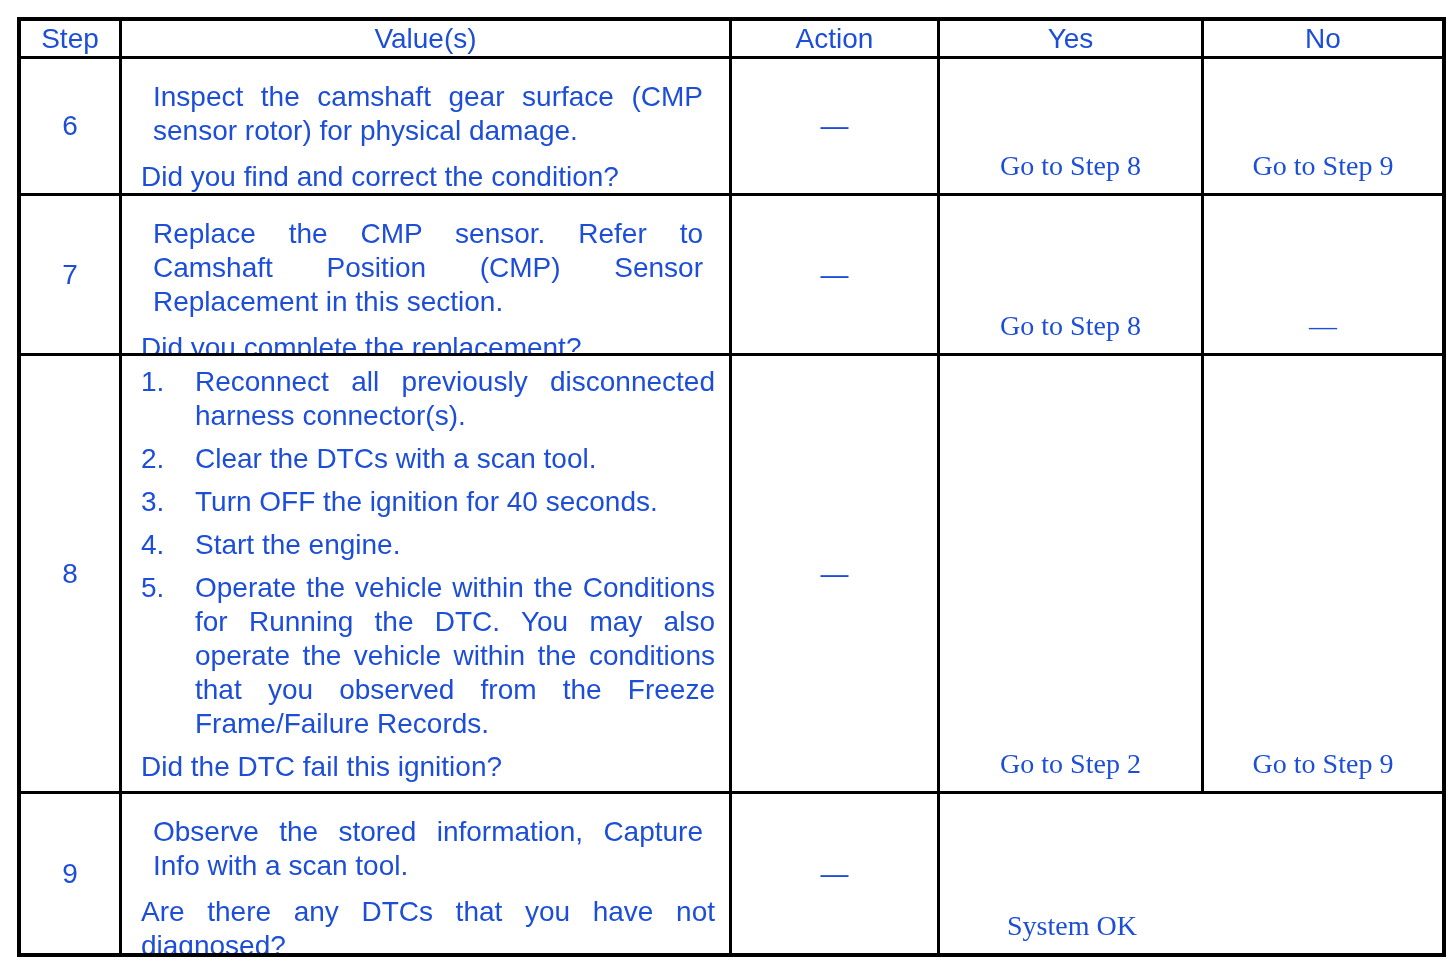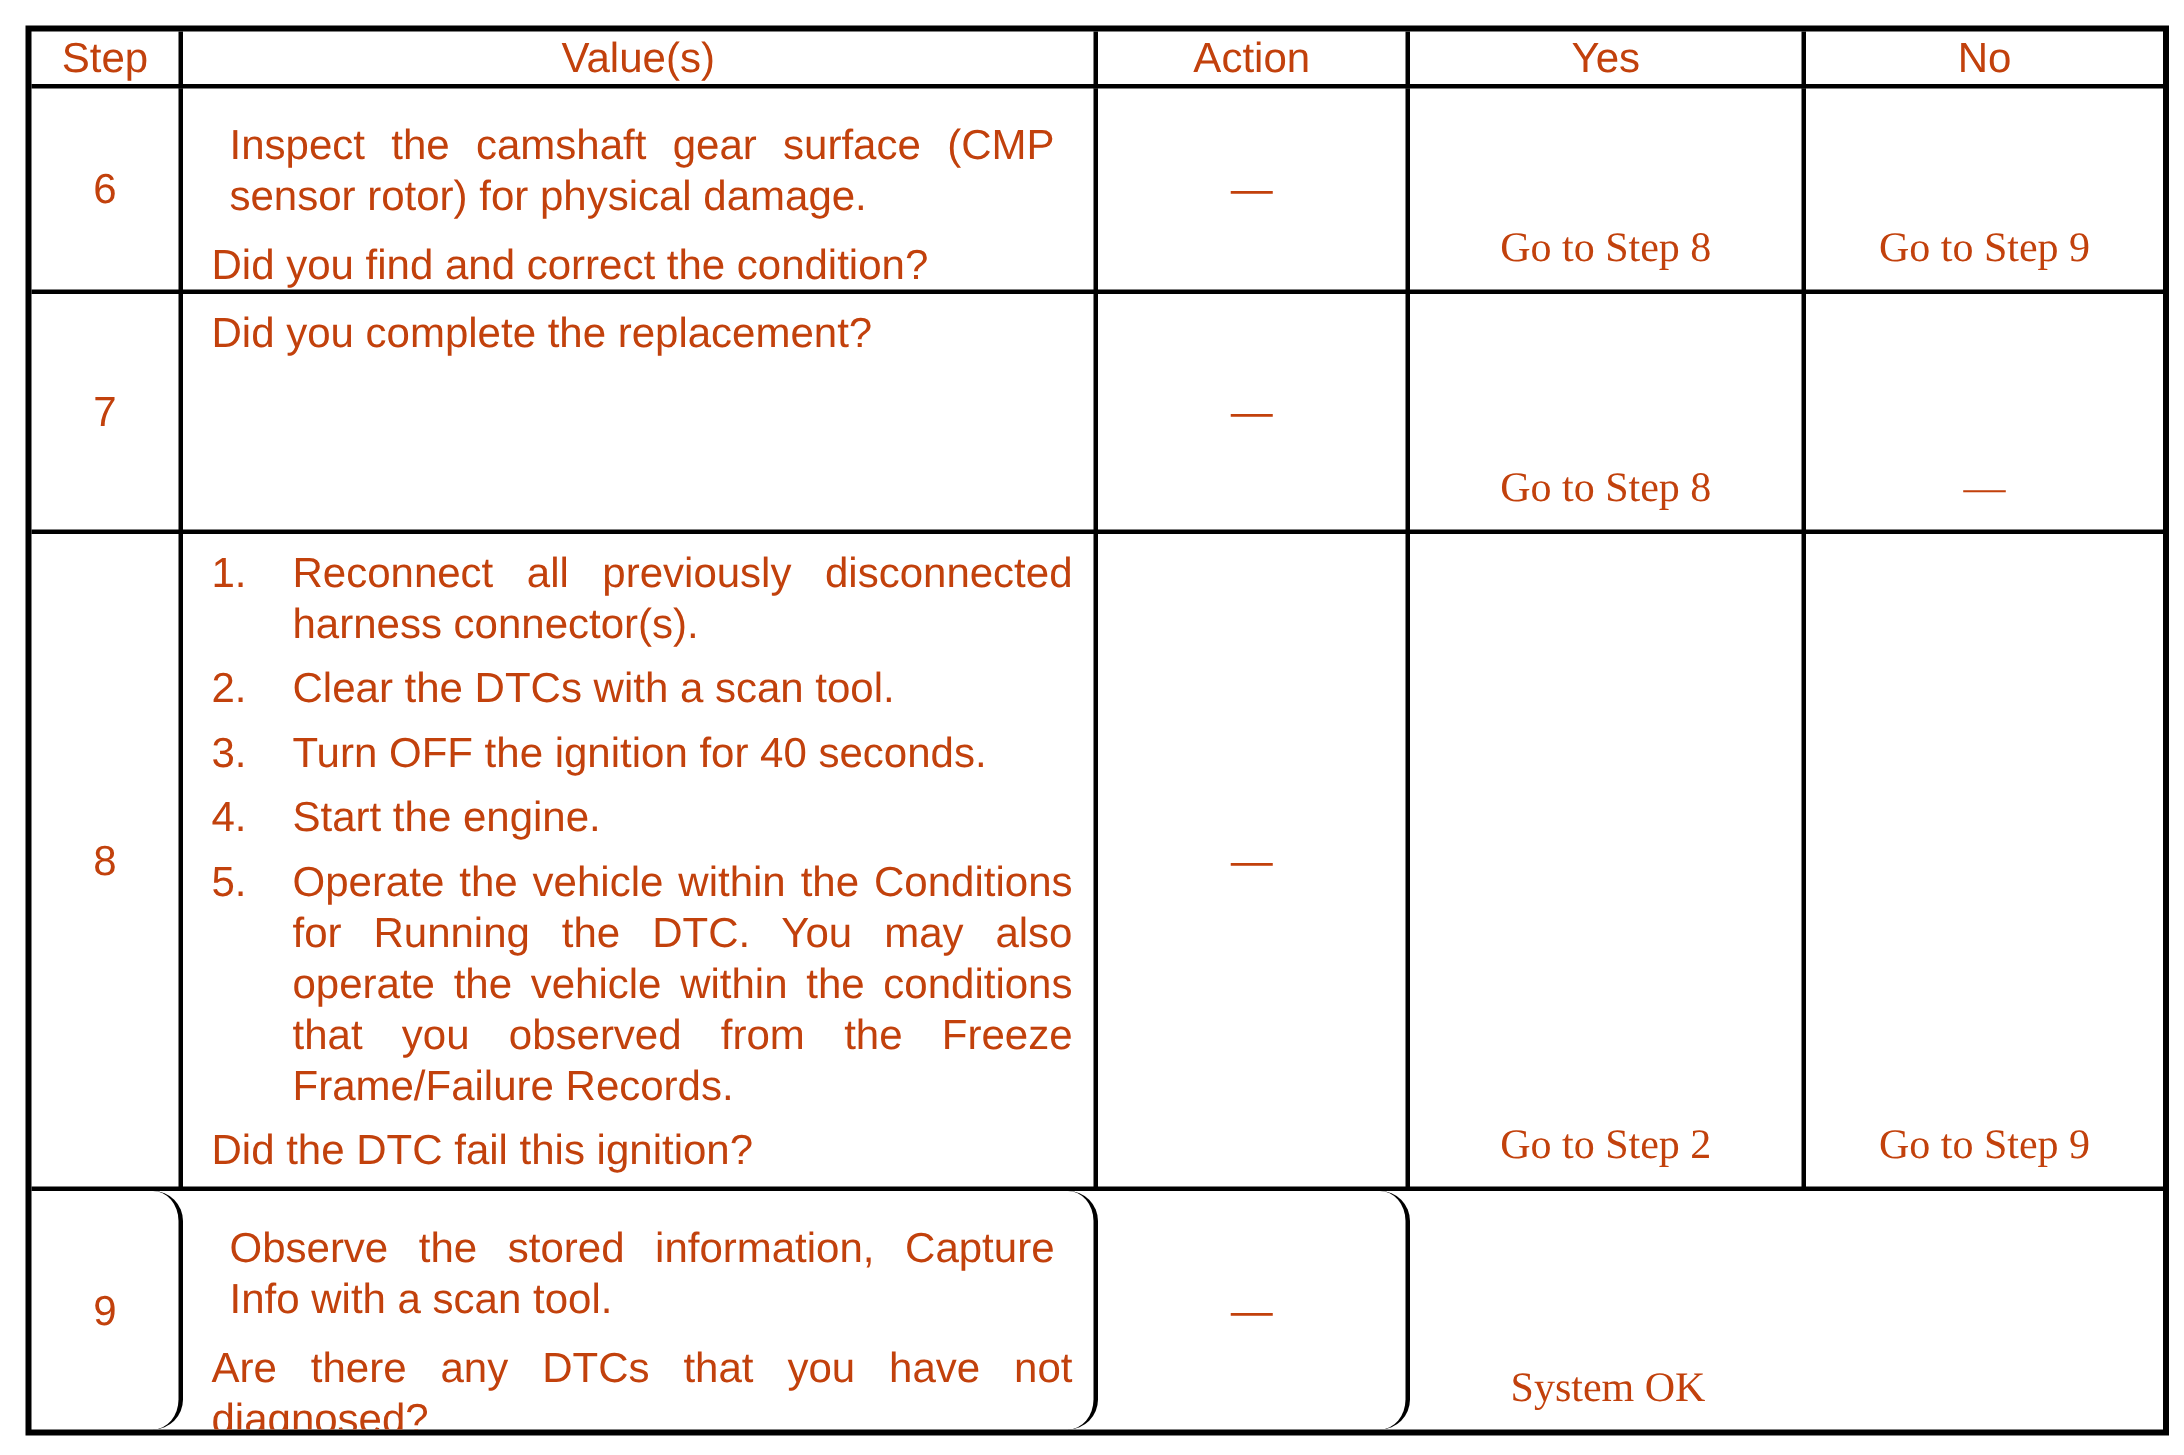--- a/index.html
+++ b/index.html
@@ -6,21 +6,21 @@
     margin: 0;
     padding: 0;
     background: #ffffff;
   }
   .page {
     position: relative;
     width: 1456px;
     height: 970px;
     background: #ffffff;
     font-family: "Liberation Sans", sans-serif;
-    color: #c2410c;
+    color: #1d4ed8;
     font-size: 28px;
     line-height: 34px;
   }
   .doc-table {
     position: absolute;
     left: 17px;
     top: 17px;
     width: 1429px;
     height: 940px;
     box-sizing: border-box;
@@ -32,21 +32,21 @@
   }
   .cell {
     box-sizing: border-box;
     border-right: 3px solid #000000;
     border-bottom: 3px solid #000000;
     display: flex;
     flex-direction: column;
     overflow: hidden;
   }
   .last-col { border-right: none; }
-  .last-row { border-bottom: none; border-radius: 20px; }
+  .last-row { border-bottom: none; }
 
   .header-cell {
     justify-content: center;
     align-items: center;
     text-align: center;
   }
   .step-cell {
     justify-content: center;
     align-items: center;
     text-align: center;
@@ -127,20 +127,23 @@
         <span>Go to Step 8</span>
       </div>
     <div class="cell yesno-cell last-col">
         <span>Go to Step 9</span>
       </div>
 
     <div class="cell step-cell">
         <span>7</span>
       </div>
     <div class="cell action-cell">
+      <div class="action-top">
+        <p>Replace the CMP sensor. Refer to Camshaft Position (CMP) Sensor Replacement in this section.</p>
+      </div>
       <div class="question">Did you complete the replacement?</div>
     </div>
     <div class="cell value-cell">
         <span>—</span>
       </div>
     <div class="cell yesno-cell">
         <span>Go to Step 8</span>
       </div>
     <div class="cell yesno-cell last-col">
         <span>—</span>

